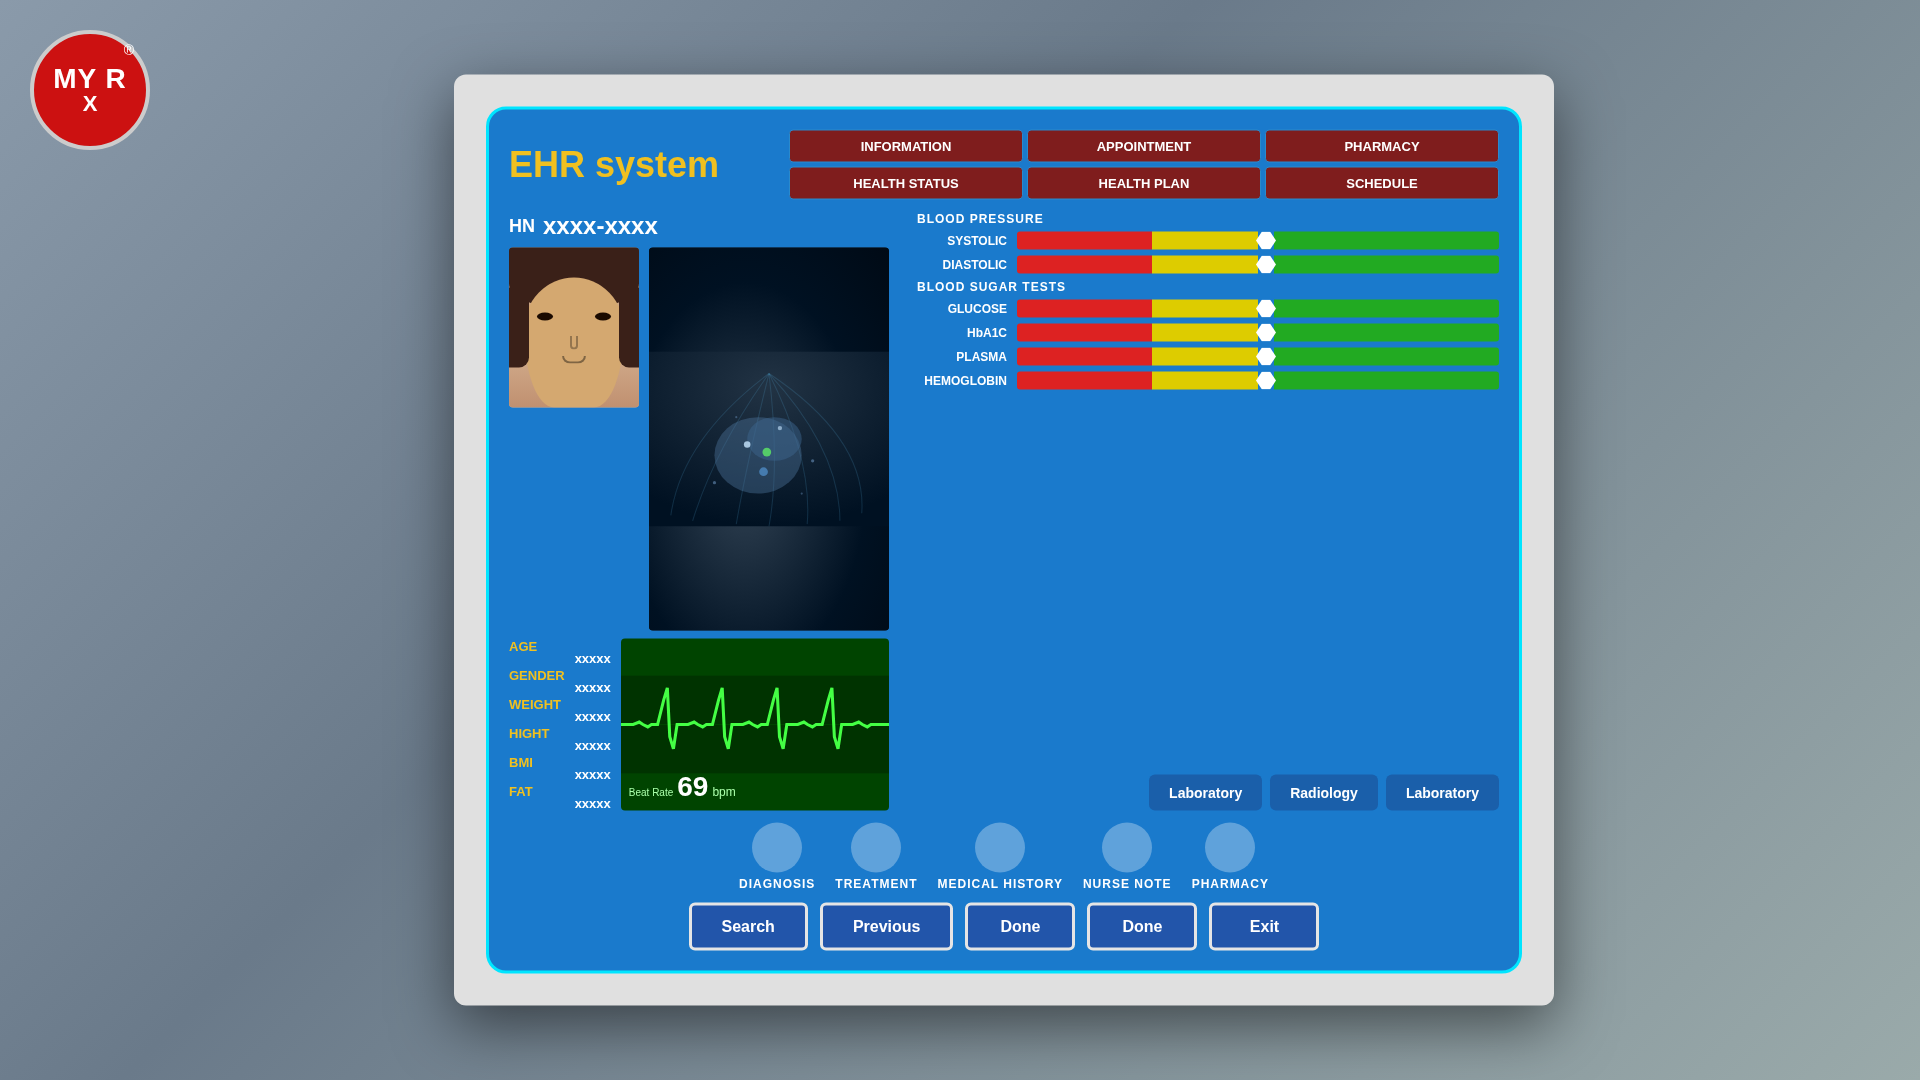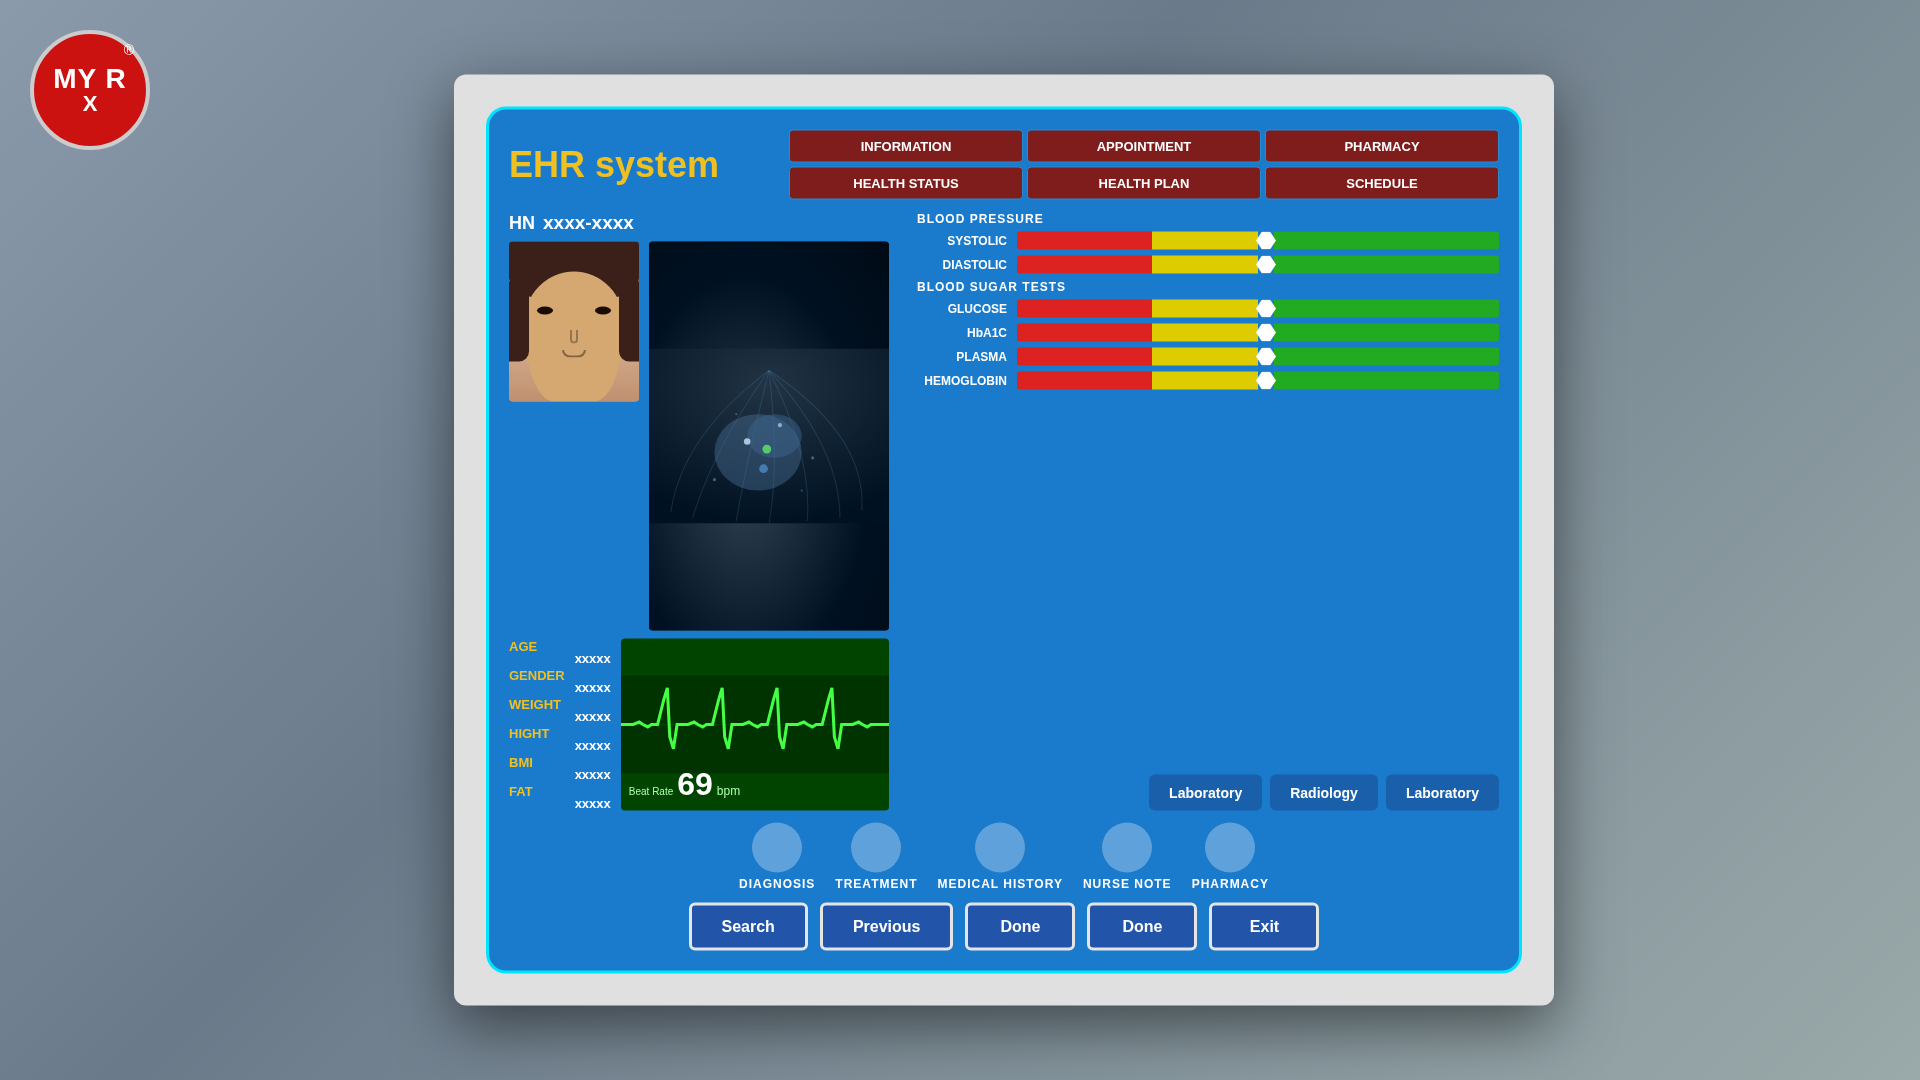--- a/index.html
+++ b/index.html
@@ -143,21 +143,21 @@
     }
 
     .hn-label {
       color: white;
       font-size: 18px;
       font-weight: bold;
     }
 
     .hn-value {
       color: white;
-      font-size: 19px;
+      font-size: 24px;
       font-weight: bold;
     }
 
     .patient-info-row {
       display: flex;
       gap: 10px;
       flex: 1;
     }
 
     .patient-photo {
@@ -258,21 +258,21 @@
       gap: 4px;
     }
 
     .bpm-label {
       color: #aaffaa;
       font-size: 10px;
     }
 
     .bpm-number {
       color: white;
-      font-size: 32px;
+      font-size: 28px;
       font-weight: bold;
     }
 
     .bpm-unit {
       color: #aaffaa;
       font-size: 12px;
     }
 
     
     .right-panel {

